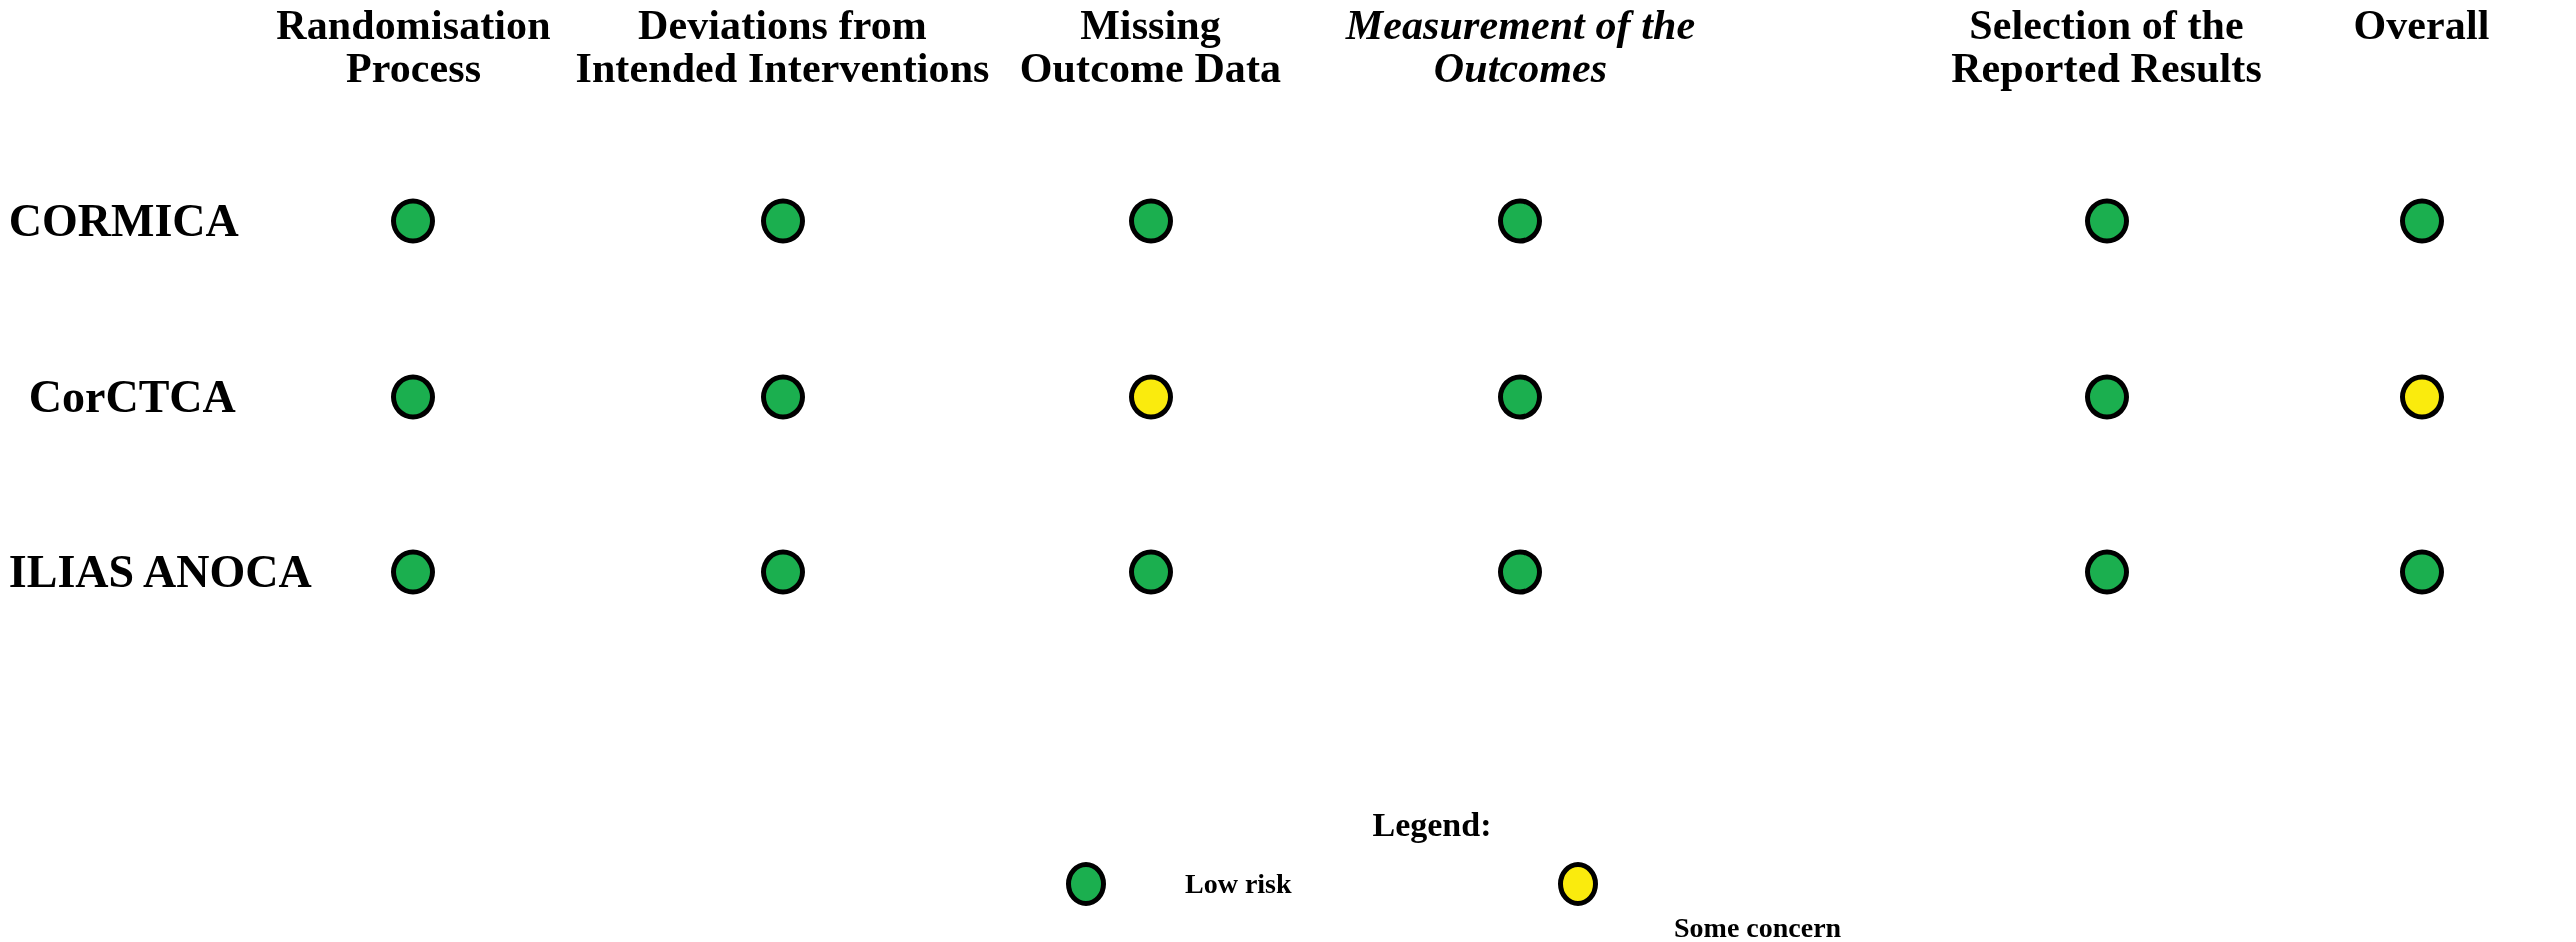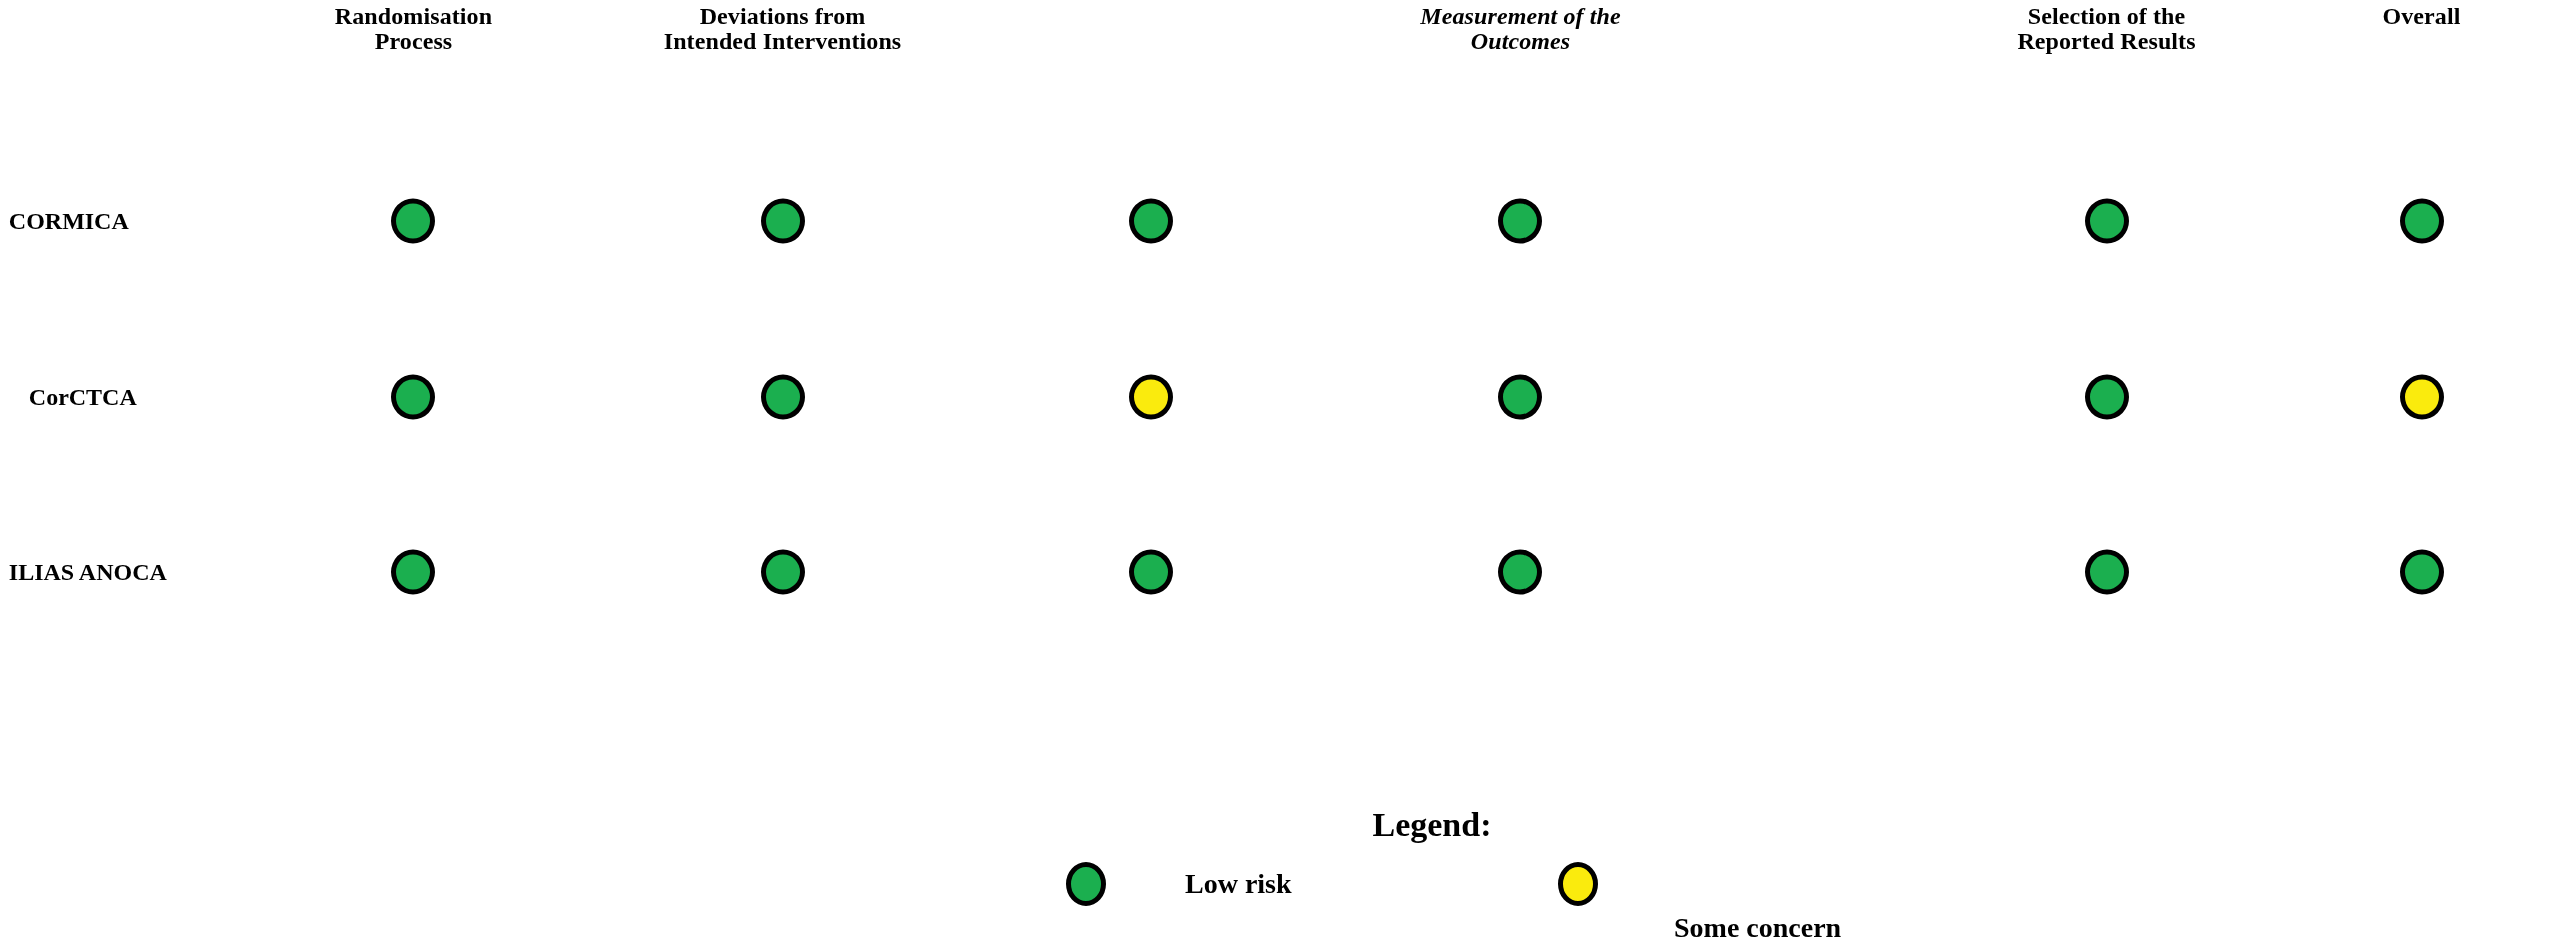--- a/index.html
+++ b/index.html
@@ -20,34 +20,34 @@
     background: #ffffff;
     overflow: hidden;
   }
 
   
   .col-header {
     position: absolute;
     top: 4.4px;
     text-align: center;
     font-weight: bold;
-    font-size: 24px;
+    font-size: 42px;
     line-height: 1.02;
     letter-spacing: 0.1px;
     white-space: pre-line;
   }
 
   
   .row-label {
     position: absolute;
     left: 8.8px;
     width: 322px;
     text-align: left;
     font-weight: bold;
-    font-size: 24px;
+    font-size: 46px;
     line-height: 1;
     transform: translateY(-50%);
     white-space: nowrap;
   }
 
   
   .judgement {
     position: absolute;
     width: 44px;
     height: 45px;
@@ -86,20 +86,22 @@
 </style>
 </head>
 <body>
 
 <div id="figure">
 
 <div class="col-header" style="left: 77px; width: 673px;">Randomisation
 Process</div>
     <div class="col-header" style="left: 446px; width: 673px;">Deviations from
 Intended Interventions</div>
+    <div class="col-header" style="left: 814px; width: 673px;">Missing
+Outcome Data</div>
     <div class="col-header" style="left: 1184px; width: 673px; font-style: italic;">Measurement of the
 Outcomes</div>
     <div class="col-header" style="left: 1770px; width: 673px;">Selection of the
 Reported Results</div>
     <div class="col-header" style="left: 2085px; width: 673px;">Overall</div>
     <div class="row-label" style="top: 221px;">CORMICA</div>
     <div class="row-label" style="top: 397px; margin-left: 20px;">CorCTCA</div>
     <div class="row-label" style="top: 572px;">ILIAS ANOCA</div>
     <div class="judgement" style="left: 413px; top: 221px; background-color: rgb(27, 175, 79); border-color: rgb(0, 0, 0);"></div>
     <div class="judgement" style="left: 783px; top: 221px; background-color: rgb(27, 175, 79); border-color: rgb(0, 0, 0);"></div>

